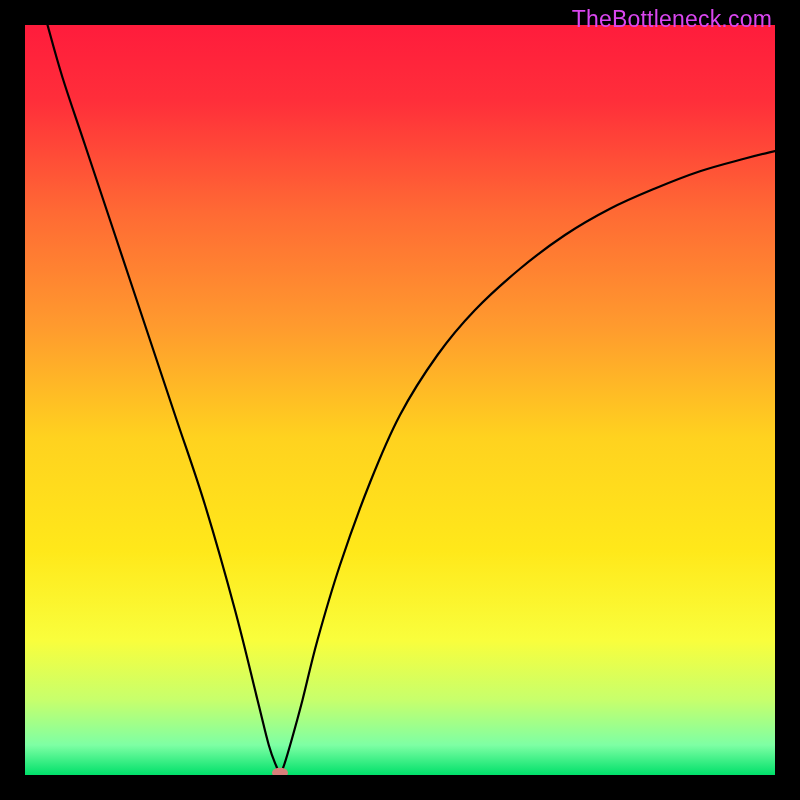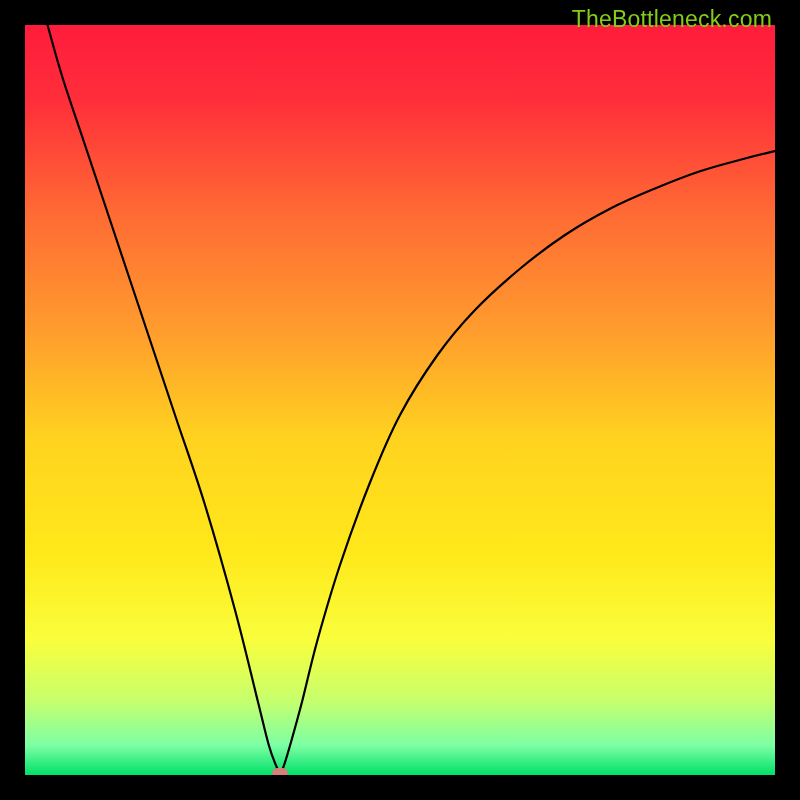--- a/index.html
+++ b/index.html
@@ -8,21 +8,21 @@
     height: 800px;
     background: #000;
     position: relative;
     font-family: Arial, Helvetica, sans-serif;
     overflow: hidden;
   }
   .watermark {
     position: absolute;
     top: 6px;
     right: 28px;
-    color: #84cc16;
+    color: #d946ef;
     font-size: 23px;
     font-weight: 500;
     letter-spacing: 0.2px;
     z-index: 10;
   }
   .chart-frame {
     position: absolute;
     left: 25px;
     top: 25px;
     width: 750px;

